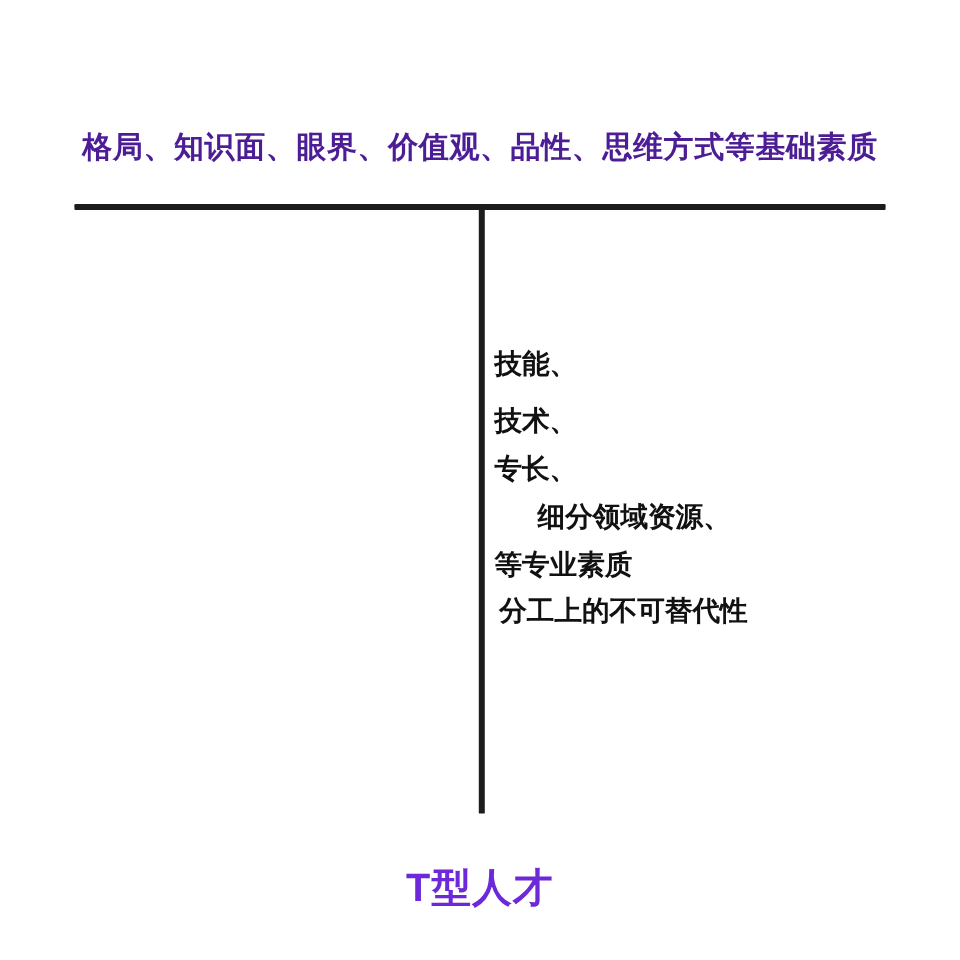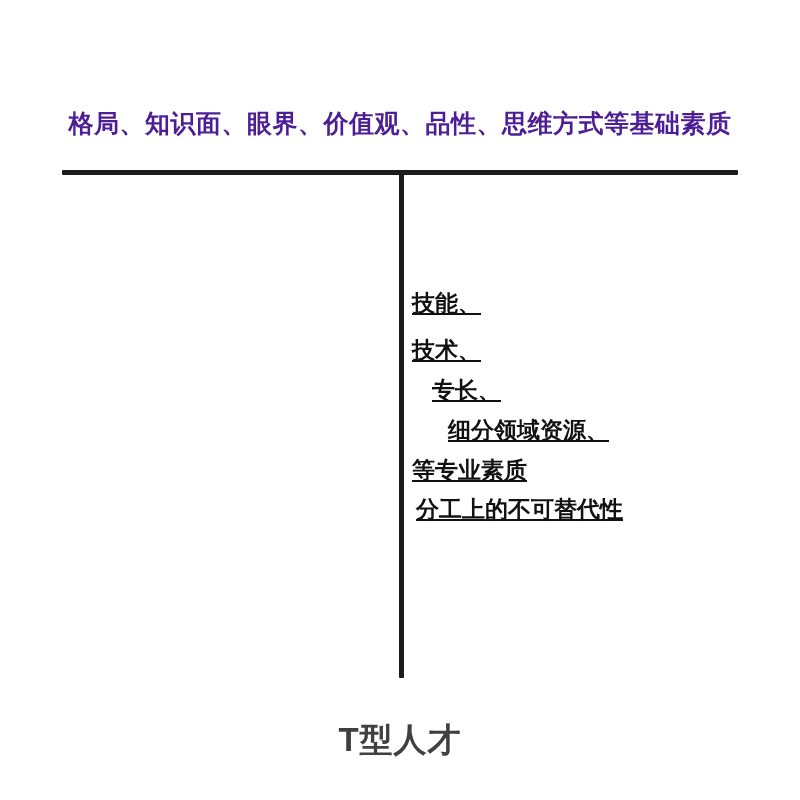--- a/index.html
+++ b/index.html
@@ -60,47 +60,46 @@
 
   
   .stem-list {
     position: absolute;
     left: 412px;
     top: 292px;
     width: 330px;
     display: flex;
     flex-direction: column;
     gap: 0;
-    text-decoration: underline;
   }
   .stem-list .stem-item {
     font-size: 23px;
     font-weight: 700;
     color: #111111;
     line-height: 1.0;
     margin-bottom: 21px;
     white-space: nowrap;
   }
   .stem-list .stem-item:nth-child(1) { margin-bottom: 24px; }
   .stem-list .stem-item:nth-child(2) { margin-bottom: 17px; }
-  .stem-list .stem-item:nth-child(3) { margin-bottom: 17px; margin-left: 20px; }
+  .stem-list .stem-item:nth-child(3) { margin-bottom: 17px; }
   .stem-list .stem-item:nth-child(4) { margin-bottom: 17px; margin-left: 36px; }
   .stem-list .stem-item:nth-child(5) { margin-bottom: 16px; }
   .stem-list .stem-item:nth-child(6) { margin-bottom: 0; padding-left: 4px; }
 
   
   .caption {
     position: absolute;
     left: 0;
     right: 0;
     top: 718px;
     text-align: center;
     font-size: 33px;
     font-weight: 700;
-    color: #404040;
+    color: #6d28d9;
     letter-spacing: 1px;
   }
 </style>
 </head>
 <body>
 
 <div class="canvas">
 
   <div class="top-label">格局、知识面、眼界、价值观、品性、思维方式等基础素质</div>
 

